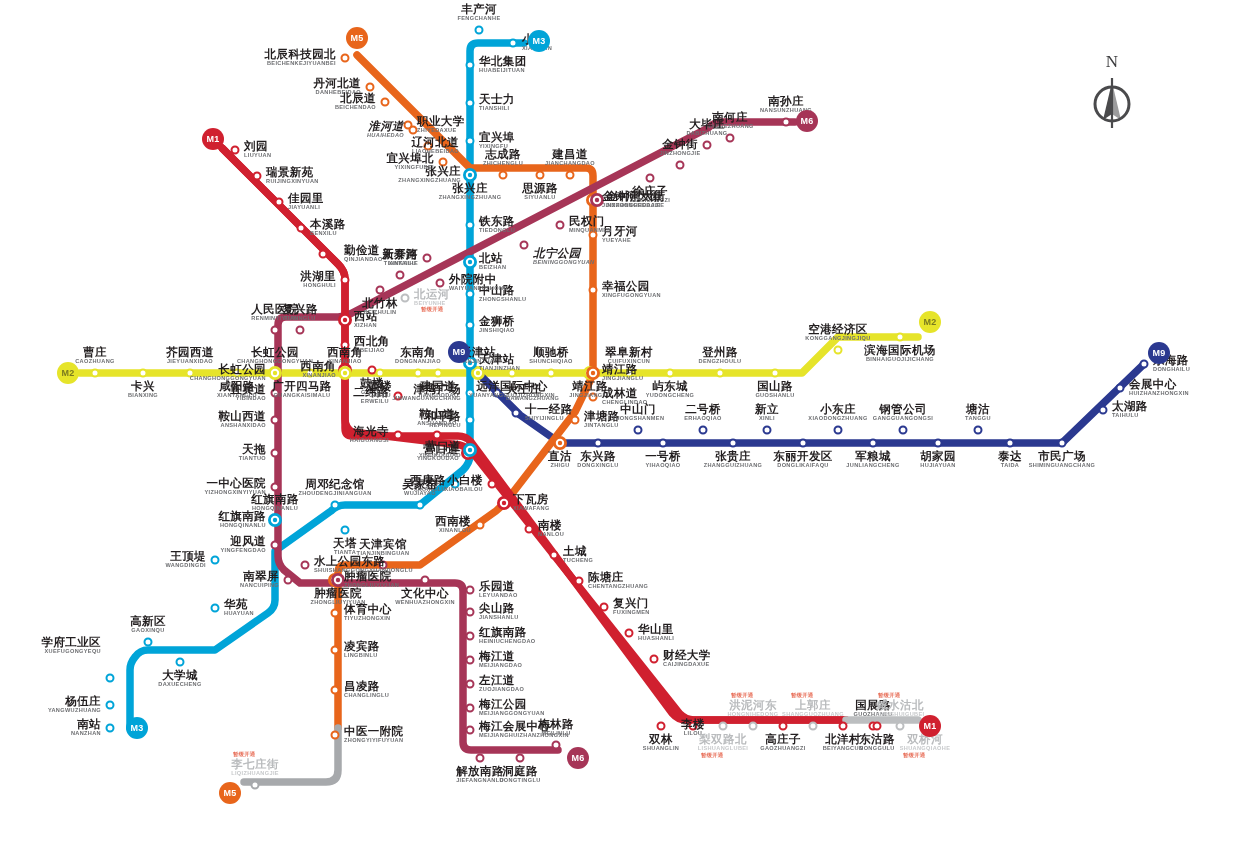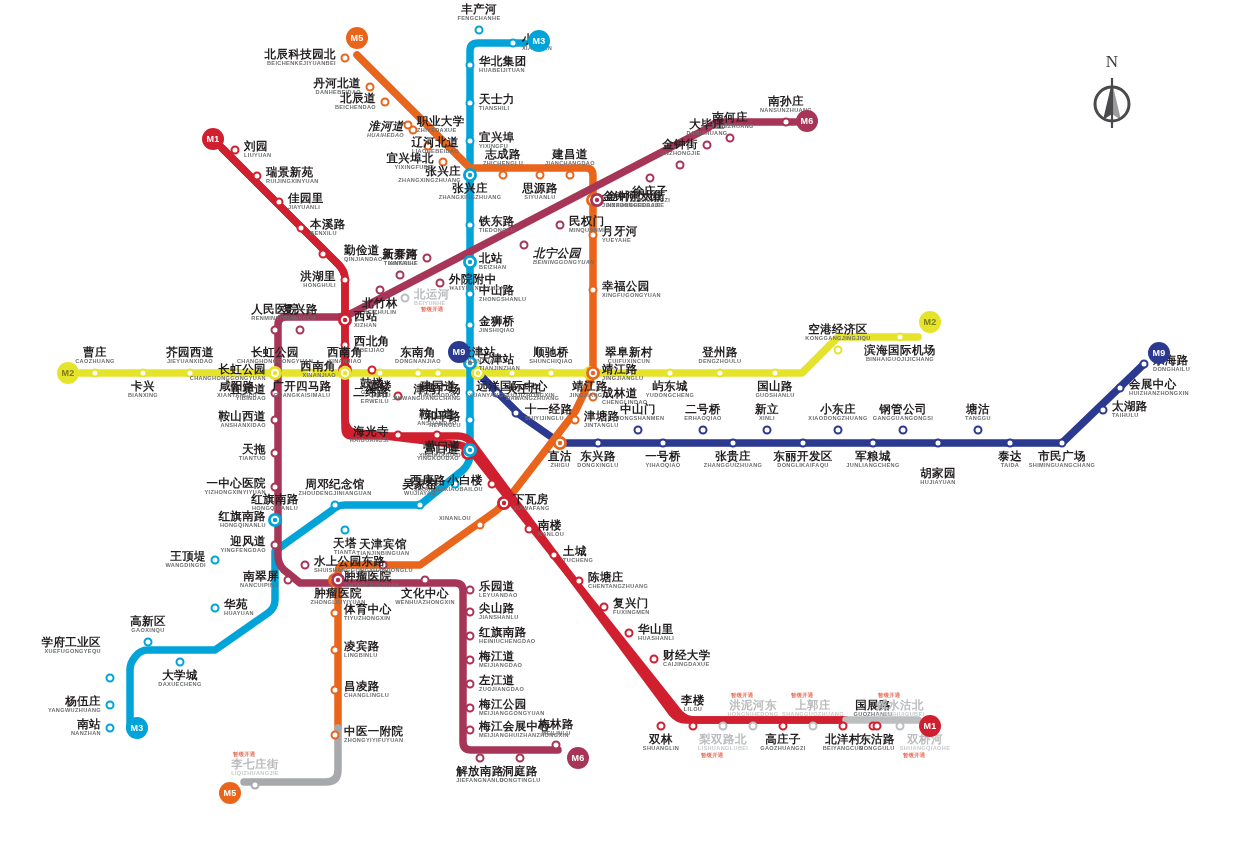--- a/index.html
+++ b/index.html
@@ -340,21 +340,21 @@
         <span class="en">HUASHANLI</span>
       </div>
       <div class="lbl" style="left: 663px; top: 650px;">
         <span class="cn">财经大学</span>
         <span class="en">CAIJINGDAXUE</span>
       </div>
       <div class="lbl c" style="left: 601px; top: 734px; width: 120px;">
         <span class="cn">双林</span>
         <span class="en">SHUANGLIN</span>
       </div>
-      <div class="lbl c" style="left: 633px; top: 695px; width: 120px;">
+      <div class="lbl c" style="left: 633px; top: 719px; width: 120px;">
         <span class="cn">李楼</span>
         <span class="en">LILOU</span>
       </div>
       <div class="lbl dim c" style="left: 663px; top: 734px; width: 120px;">
         <span class="cn">梨双路北</span>
         <span class="en">LISHUANGLUBEI</span>
       </div>
       <div class="note" style="left: 701px; top: 752px;">暂缓开通</div>
       <div class="lbl dim c" style="left: 693px; top: 700px; width: 120px;">
         <span class="cn">洪泥河东</span>
@@ -642,20 +642,21 @@
       </div>
       <div class="lbl" style="left: 584px; top: 411px;">
         <span class="cn">津塘路</span>
         <span class="en">JINTANGLU</span>
       </div>
       <div class="lbl c" style="left: 500px; top: 451px; width: 120px;">
         <span class="cn">直沽</span>
         <span class="en">ZHIGU</span>
       </div>
       <div class="lbl r" style="left: 0px; top: 516px; width: 471px;">
+        <span class="cn">西南楼</span>
         <span class="en">XINANLOU</span>
       </div>
       <div class="lbl" style="left: 344px; top: 571px;">
         <span class="cn">肿瘤医院</span>
         <span class="en">ZHONGLIUYIYUAN</span>
       </div>
       <div class="lbl" style="left: 344px; top: 604px;">
         <span class="cn">体育中心</span>
         <span class="en">TIYUZHONGXIN</span>
       </div>
@@ -701,21 +702,21 @@
         <span class="en">JINZHONGHEDAJIE</span>
       </div>
       <div class="lbl" style="left: 569px; top: 216px;">
         <span class="cn">民权门</span>
         <span class="en">MINQUANMEN</span>
       </div>
       <div class="lbl" style="left: 533px; top: 248px; font-style: italic;">
         <span class="cn">北宁公园</span>
         <span class="en">BEININGGONGYUAN</span>
       </div>
-      <div class="lbl" style="left: 449px; top: 274px; font-family: Liberation Serif, serif;">
+      <div class="lbl" style="left: 449px; top: 274px;">
         <span class="cn">外院附中</span>
         <span class="en">WAIYUANFUZHONG</span>
       </div>
       <div class="lbl r" style="left: 0px; top: 249px; width: 418px;">
         <span class="cn">新开河</span>
         <span class="en">XINKAIHE</span>
       </div>
       <div class="lbl c" style="left: 340px; top: 249px; width: 120px;">
         <span class="cn">天泰路</span>
         <span class="en">TIANTAILU</span>
@@ -866,21 +867,21 @@
         <span class="en">XIAODONGZHUANG</span>
       </div>
       <div class="lbl c" style="left: 813px; top: 451px; width: 120px;">
         <span class="cn">军粮城</span>
         <span class="en">JUNLIANGCHENG</span>
       </div>
       <div class="lbl c" style="left: 843px; top: 404px; width: 120px;">
         <span class="cn">钢管公司</span>
         <span class="en">GANGGUANGONGSI</span>
       </div>
-      <div class="lbl c" style="left: 878px; top: 468px; width: 120px;">
+      <div class="lbl c" style="left: 878px; top: 451px; width: 120px;">
         <span class="cn">胡家园</span>
         <span class="en">HUJIAYUAN</span>
       </div>
       <div class="lbl c" style="left: 918px; top: 404px; width: 120px;">
         <span class="cn">塘沽</span>
         <span class="en">TANGGU</span>
       </div>
       <div class="lbl c" style="left: 950px; top: 451px; width: 120px;">
         <span class="cn">泰达</span>
         <span class="en">TAIDA</span>

